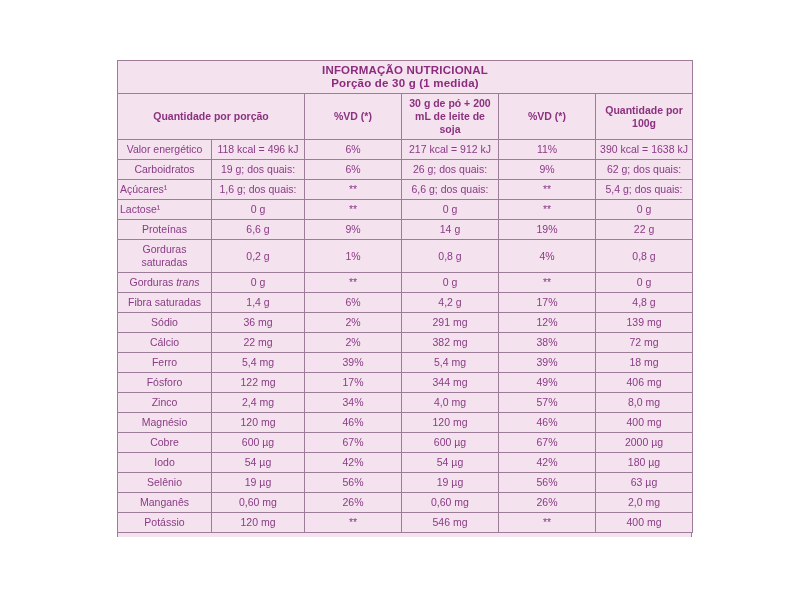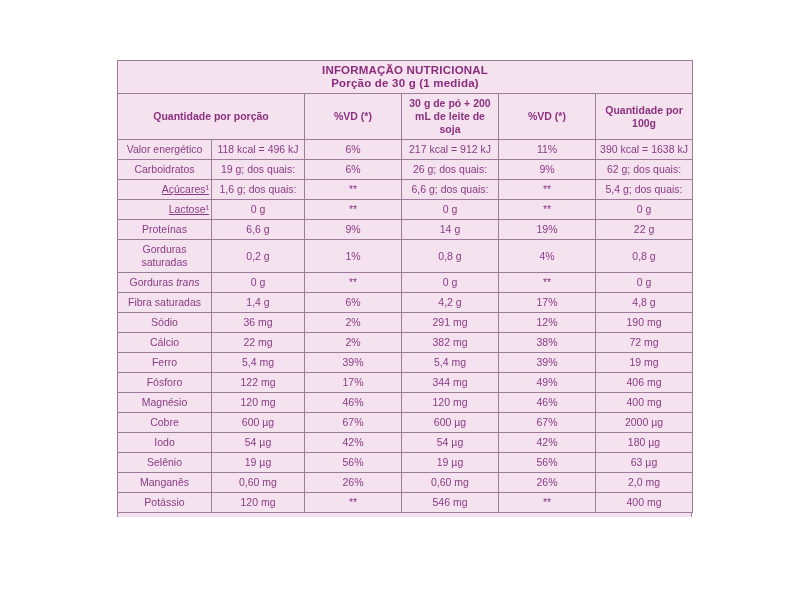--- a/index.html
+++ b/index.html
@@ -44,23 +44,22 @@
     height: 46px;
     color: #8b327f;
   }
   tbody tr { height: 20px; }
   td.name-cell {
     text-align: left;
     padding-left: 8px;
     padding-right: 3px;
   }
   td.name-cell.sub {
-    text-align: right;
-    padding-left: 16px;
-    text-decoration: underline;
+    text-align: left;
+    padding-left: 2px;
   }
   td.name-cell i { font-style: italic; }
   .cutoff-strip {
     width: 575px;
     height: 4px;
     background: #f4e2ee;
     border-left: 1px solid #9d7c99;
     border-right: 1px solid #9d7c99;
   }
 </style>
@@ -156,47 +155,55 @@
           <td>4,2 g</td>
           <td>17%</td>
           <td>4,8 g</td>
         </tr>
         <tr>
           <td class="name-cell">Sódio</td>
           <td>36 mg</td>
           <td>2%</td>
           <td>291 mg</td>
           <td>12%</td>
-          <td>190 mg</td>
+          <td>139 mg</td>
         </tr>
         <tr>
           <td class="name-cell">Cálcio</td>
           <td>22 mg</td>
           <td>2%</td>
           <td>382 mg</td>
           <td>38%</td>
           <td>72 mg</td>
         </tr>
         <tr>
           <td class="name-cell">Ferro</td>
           <td>5,4 mg</td>
           <td>39%</td>
           <td>5,4 mg</td>
           <td>39%</td>
-          <td>19 mg</td>
+          <td>18 mg</td>
         </tr>
         <tr>
           <td class="name-cell">Fósforo</td>
           <td>122 mg</td>
           <td>17%</td>
           <td>344 mg</td>
           <td>49%</td>
           <td>406 mg</td>
         </tr>
         <tr>
+          <td class="name-cell">Zinco</td>
+          <td>2,4 mg</td>
+          <td>34%</td>
+          <td>4,0 mg</td>
+          <td>57%</td>
+          <td>8,0 mg</td>
+        </tr>
+        <tr>
           <td class="name-cell">Magnésio</td>
           <td>120 mg</td>
           <td>46%</td>
           <td>120 mg</td>
           <td>46%</td>
           <td>400 mg</td>
         </tr>
         <tr>
           <td class="name-cell">Cobre</td>
           <td>600 µg</td>

